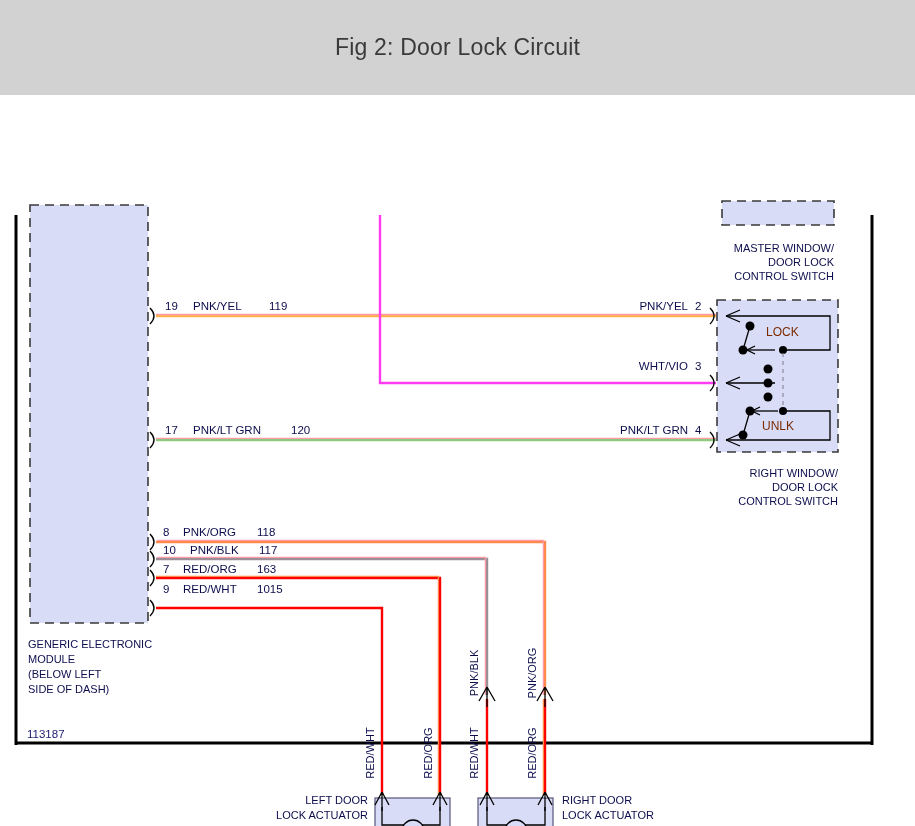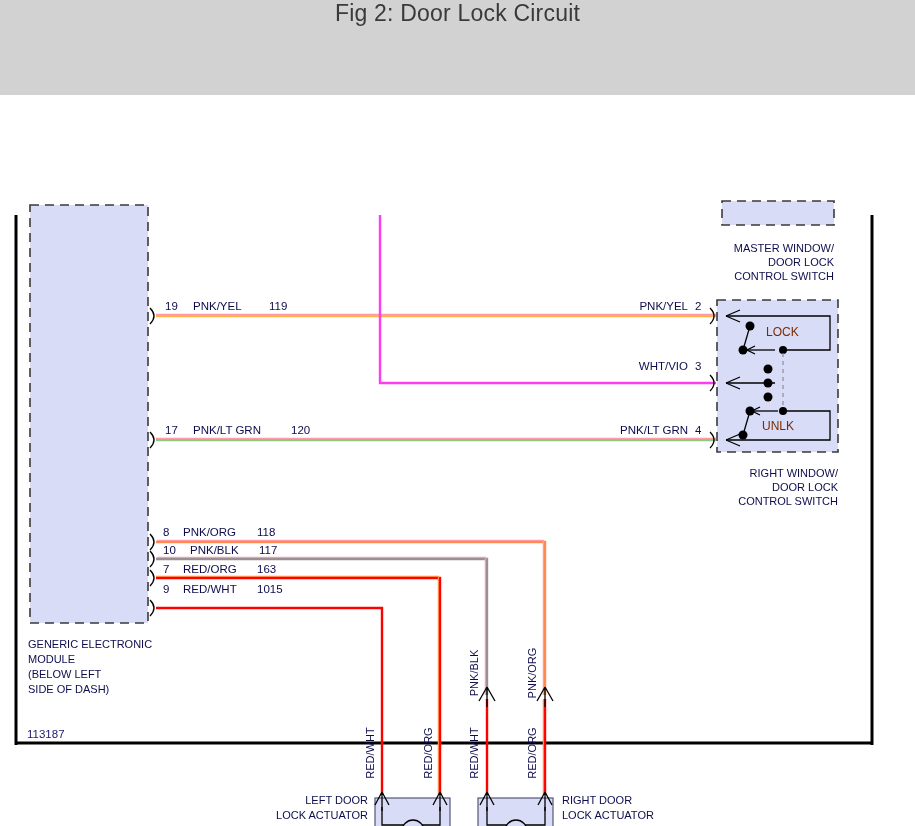--- a/index.html
+++ b/index.html
@@ -1,17 +1,17 @@
 <!DOCTYPE html>
 <html><head>
 <meta charset="utf-8">
 <style>
   html,body{margin:0;padding:0;background:#ffffff;}
   body{width:915px;height:826px;font-family:"Liberation Sans",sans-serif;overflow:hidden;}
-  #header{width:915px;height:95px;background:#d2d2d2;display:flex;align-items:flex-start;justify-content:center;}
+  #header{width:915px;height:95px;background:#d2d2d2;display:flex;align-items:center;justify-content:center;}
   #header .title{font-size:23px;color:#3a3a3a;font-weight:400;letter-spacing:.2px;}
   #canvas-wrap{position:relative;width:915px;height:731px;background:#ffffff;}
   svg{display:block;}
   text{font-family:"Liberation Sans",sans-serif;fill:#0d0d4d;}
   .lbl{font-size:11.5px;}
   .lbl-sm{font-size:11px;}
   .sw-lbl{font-size:12px;fill:#7a2b00;}
   .idnum{font-size:11.5px;fill:#1a1a6e;}
   .box-dash{fill:#d9dcf7;stroke:#3a3a3a;stroke-width:1.6;stroke-dasharray:9 6;}
   .box-solid{fill:#d9dcf7;stroke:#55557a;stroke-width:1.2;}

